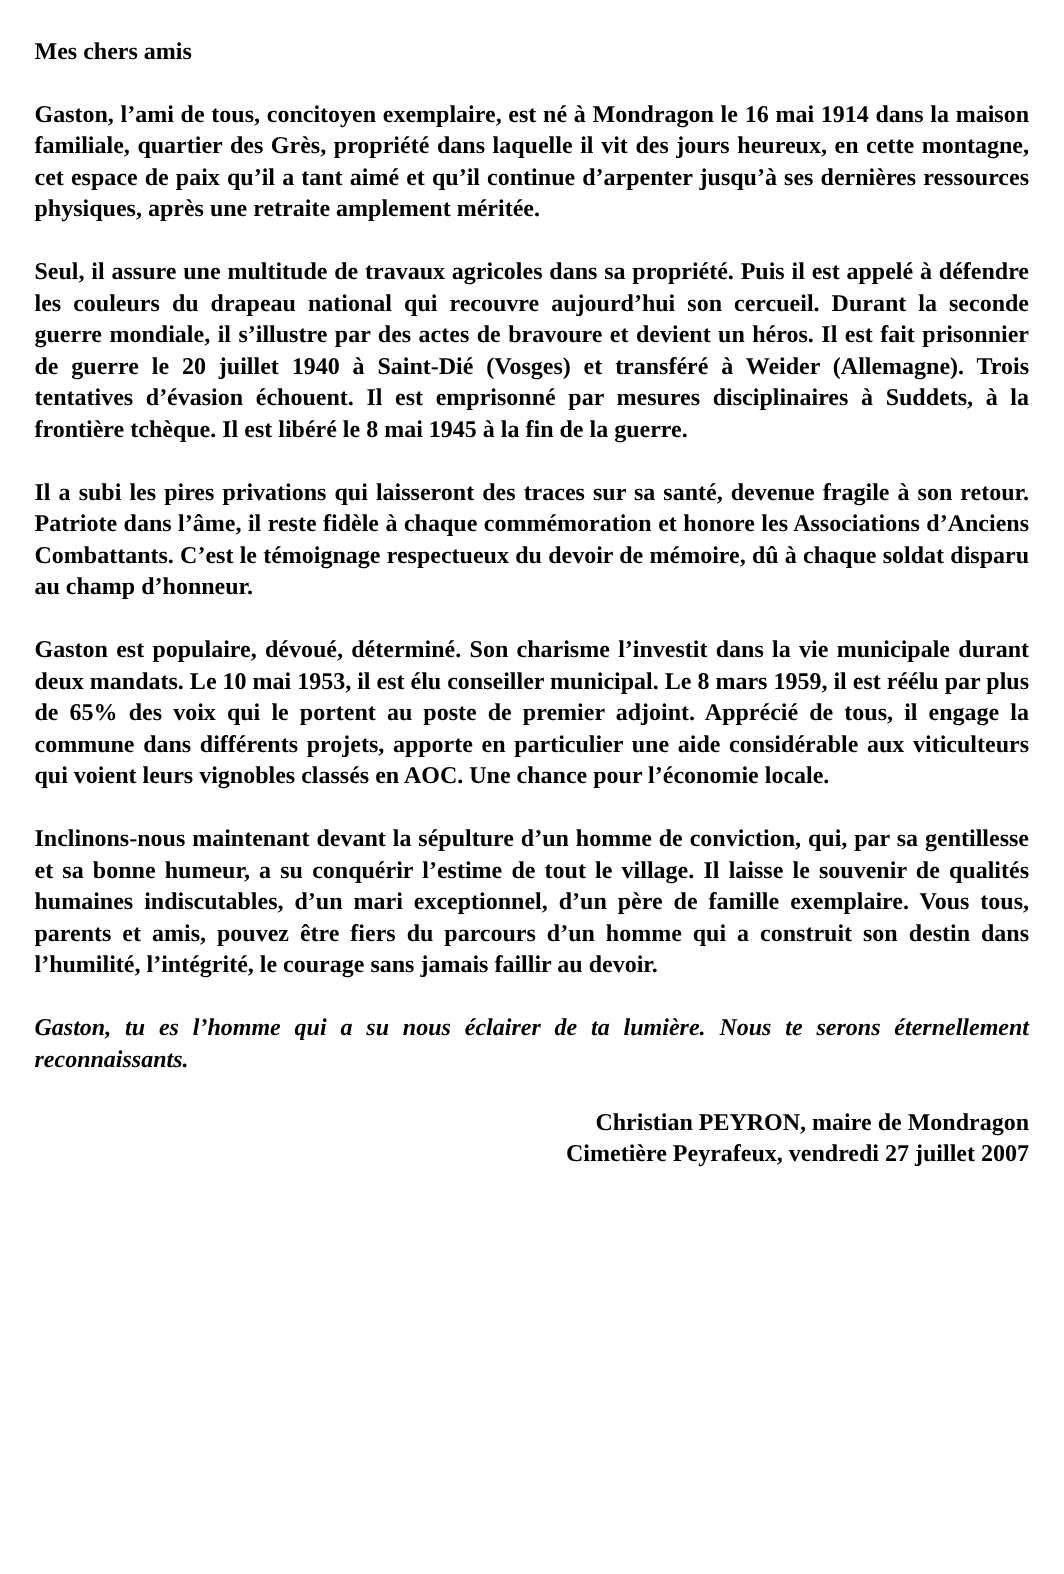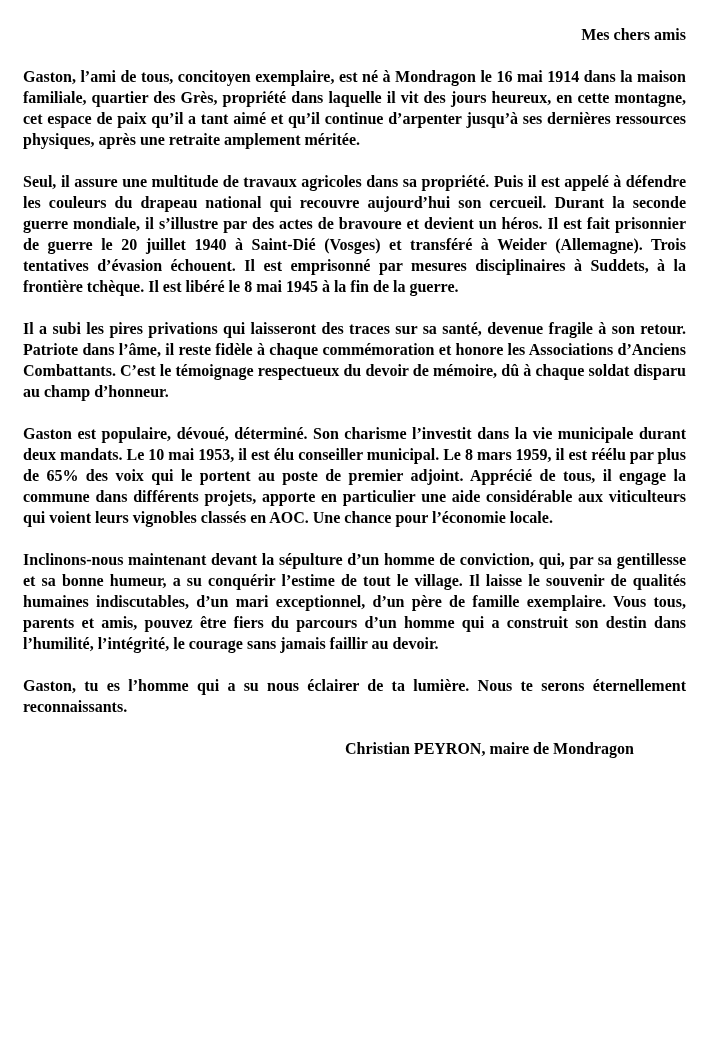--- a/index.html
+++ b/index.html
@@ -22,42 +22,44 @@
     font-family: "Liberation Serif", "DejaVu Serif", serif;
     font-weight: bold;
     font-size: 16px;
     line-height: 21px;
   }
   .para {
     margin: 0 0 21px 0;
     text-align: justify;
   }
   .salutation {
-    text-align: right;
+    text-align: left;
   }
   .closing {
     text-align: justify;
+    font-style: italic;
   }
   .signature {
     margin: 0;
     margin-left: 270px;
-    text-align: center;
+    text-align: right;
   }
   .signature .sig-line {
     display: block;
     white-space: nowrap;
   }
 </style>
 </head>
 <body>
 
 <div class="page">
   <p class="para salutation">Mes chers amis</p>
   <p class="para">Gaston, l’ami de tous, concitoyen exemplaire, est né à Mondragon le 16 mai 1914 dans la maison familiale, quartier des Grès, propriété dans laquelle il vit des jours heureux, en cette montagne, cet espace de paix qu’il a tant aimé et qu’il continue d’arpenter jusqu’à ses dernières ressources physiques, après une retraite amplement méritée.</p>
   <p class="para">Seul, il assure une multitude de travaux agricoles dans sa propriété. Puis il est appelé à défendre les couleurs du drapeau national qui recouvre aujourd’hui son cercueil. Durant la seconde guerre mondiale, il s’illustre par des actes de bravoure et devient un héros. Il est fait prisonnier de guerre le 20 juillet 1940 à Saint-Dié (Vosges) et transféré à Weider (Allemagne). Trois tentatives d’évasion échouent. Il est emprisonné par mesures disciplinaires à Suddets, à la frontière tchèque. Il est libéré le 8 mai 1945 à la fin de la guerre.</p>
   <p class="para">Il a subi les pires privations qui laisseront des traces sur sa santé, devenue fragile à son retour. Patriote dans l’âme, il reste fidèle à chaque commémoration et honore les Associations d’Anciens Combattants. C’est le témoignage respectueux du devoir de mémoire, dû à chaque soldat disparu au champ d’honneur.</p>
   <p class="para">Gaston est populaire, dévoué, déterminé. Son charisme l’investit dans la vie municipale durant deux mandats. Le 10 mai 1953, il est élu conseiller municipal. Le 8 mars 1959, il est réélu par plus de 65% des voix qui le portent au poste de premier adjoint. Apprécié de tous, il engage la commune dans différents projets, apporte en particulier une aide considérable aux viticulteurs qui voient leurs vignobles classés en AOC. Une chance pour l’économie locale.</p>
   <p class="para">Inclinons-nous maintenant devant la sépulture d’un homme de conviction, qui, par sa gentillesse et sa bonne humeur, a su conquérir l’estime de tout le village. Il laisse le souvenir de qualités humaines indiscutables, d’un mari exceptionnel, d’un père de famille exemplaire. Vous tous, parents et amis, pouvez être fiers du parcours d’un homme qui a construit son destin dans l’humilité, l’intégrité, le courage sans jamais faillir au devoir.</p>
   <p class="para closing">Gaston, tu es l’homme qui a su nous éclairer de ta lumière. Nous te serons éternellement reconnaissants.</p>
   <div class="signature">
     <span class="sig-line">Christian PEYRON, maire de Mondragon</span>
+    <span class="sig-line">Cimetière Peyrafeux, vendredi 27 juillet 2007</span>
   </div>
 </div>
 
 </body></html>

